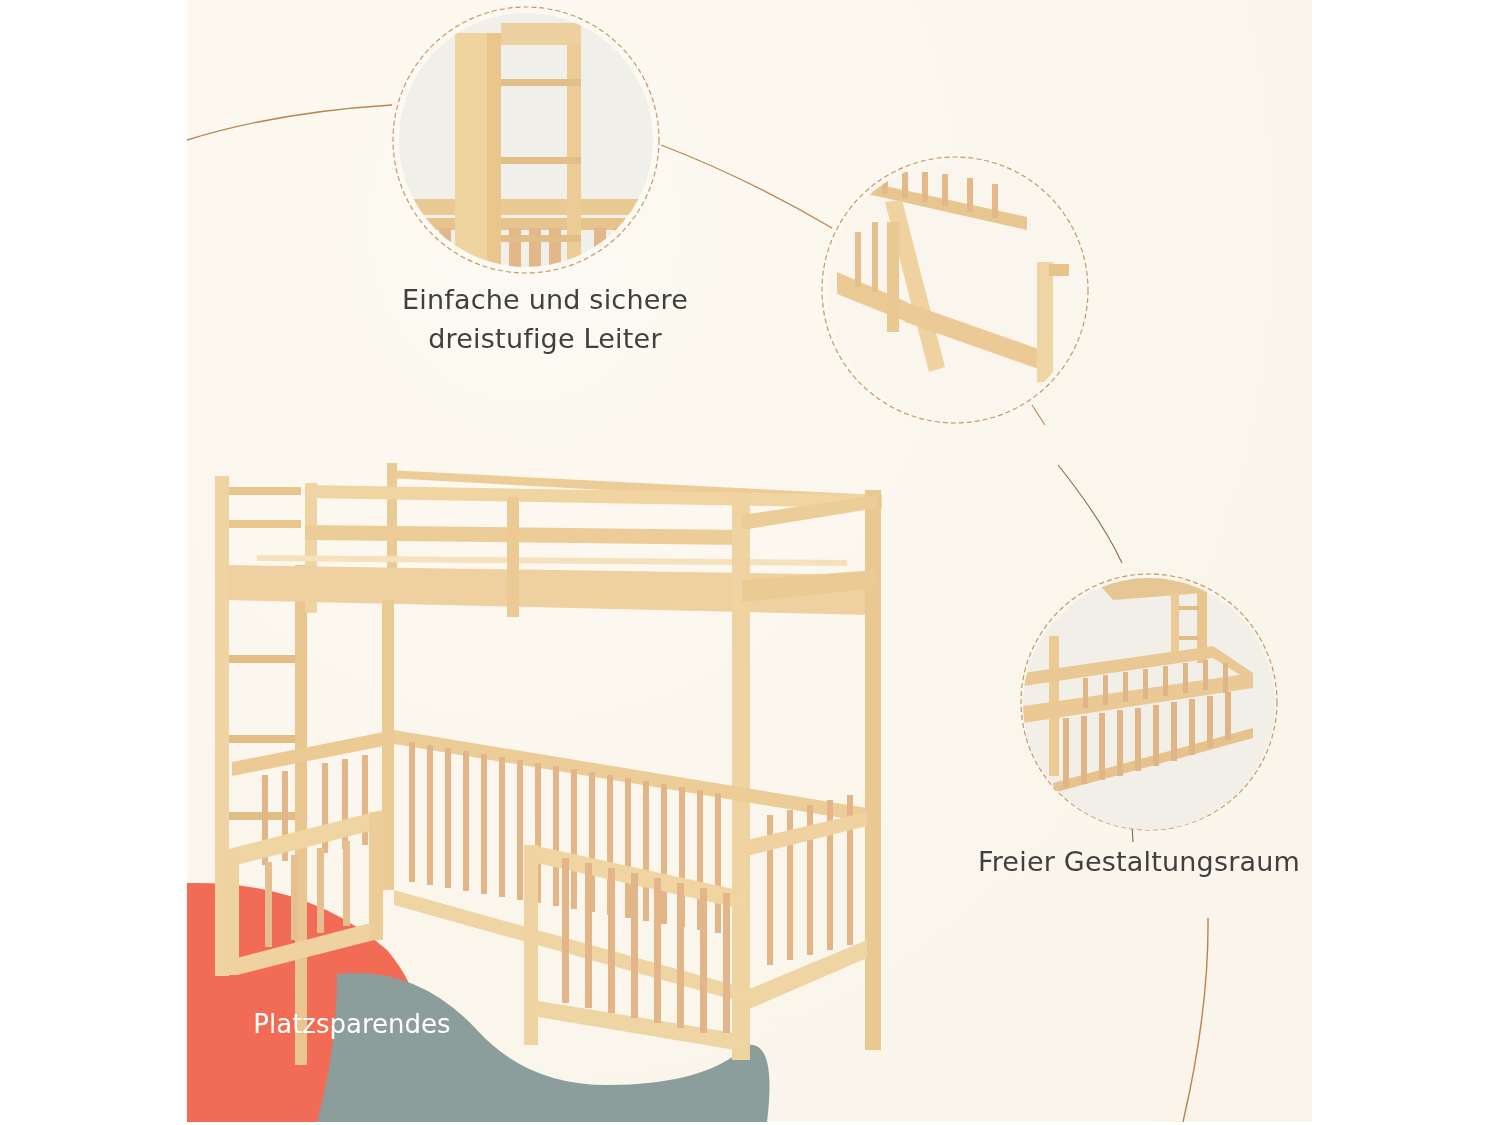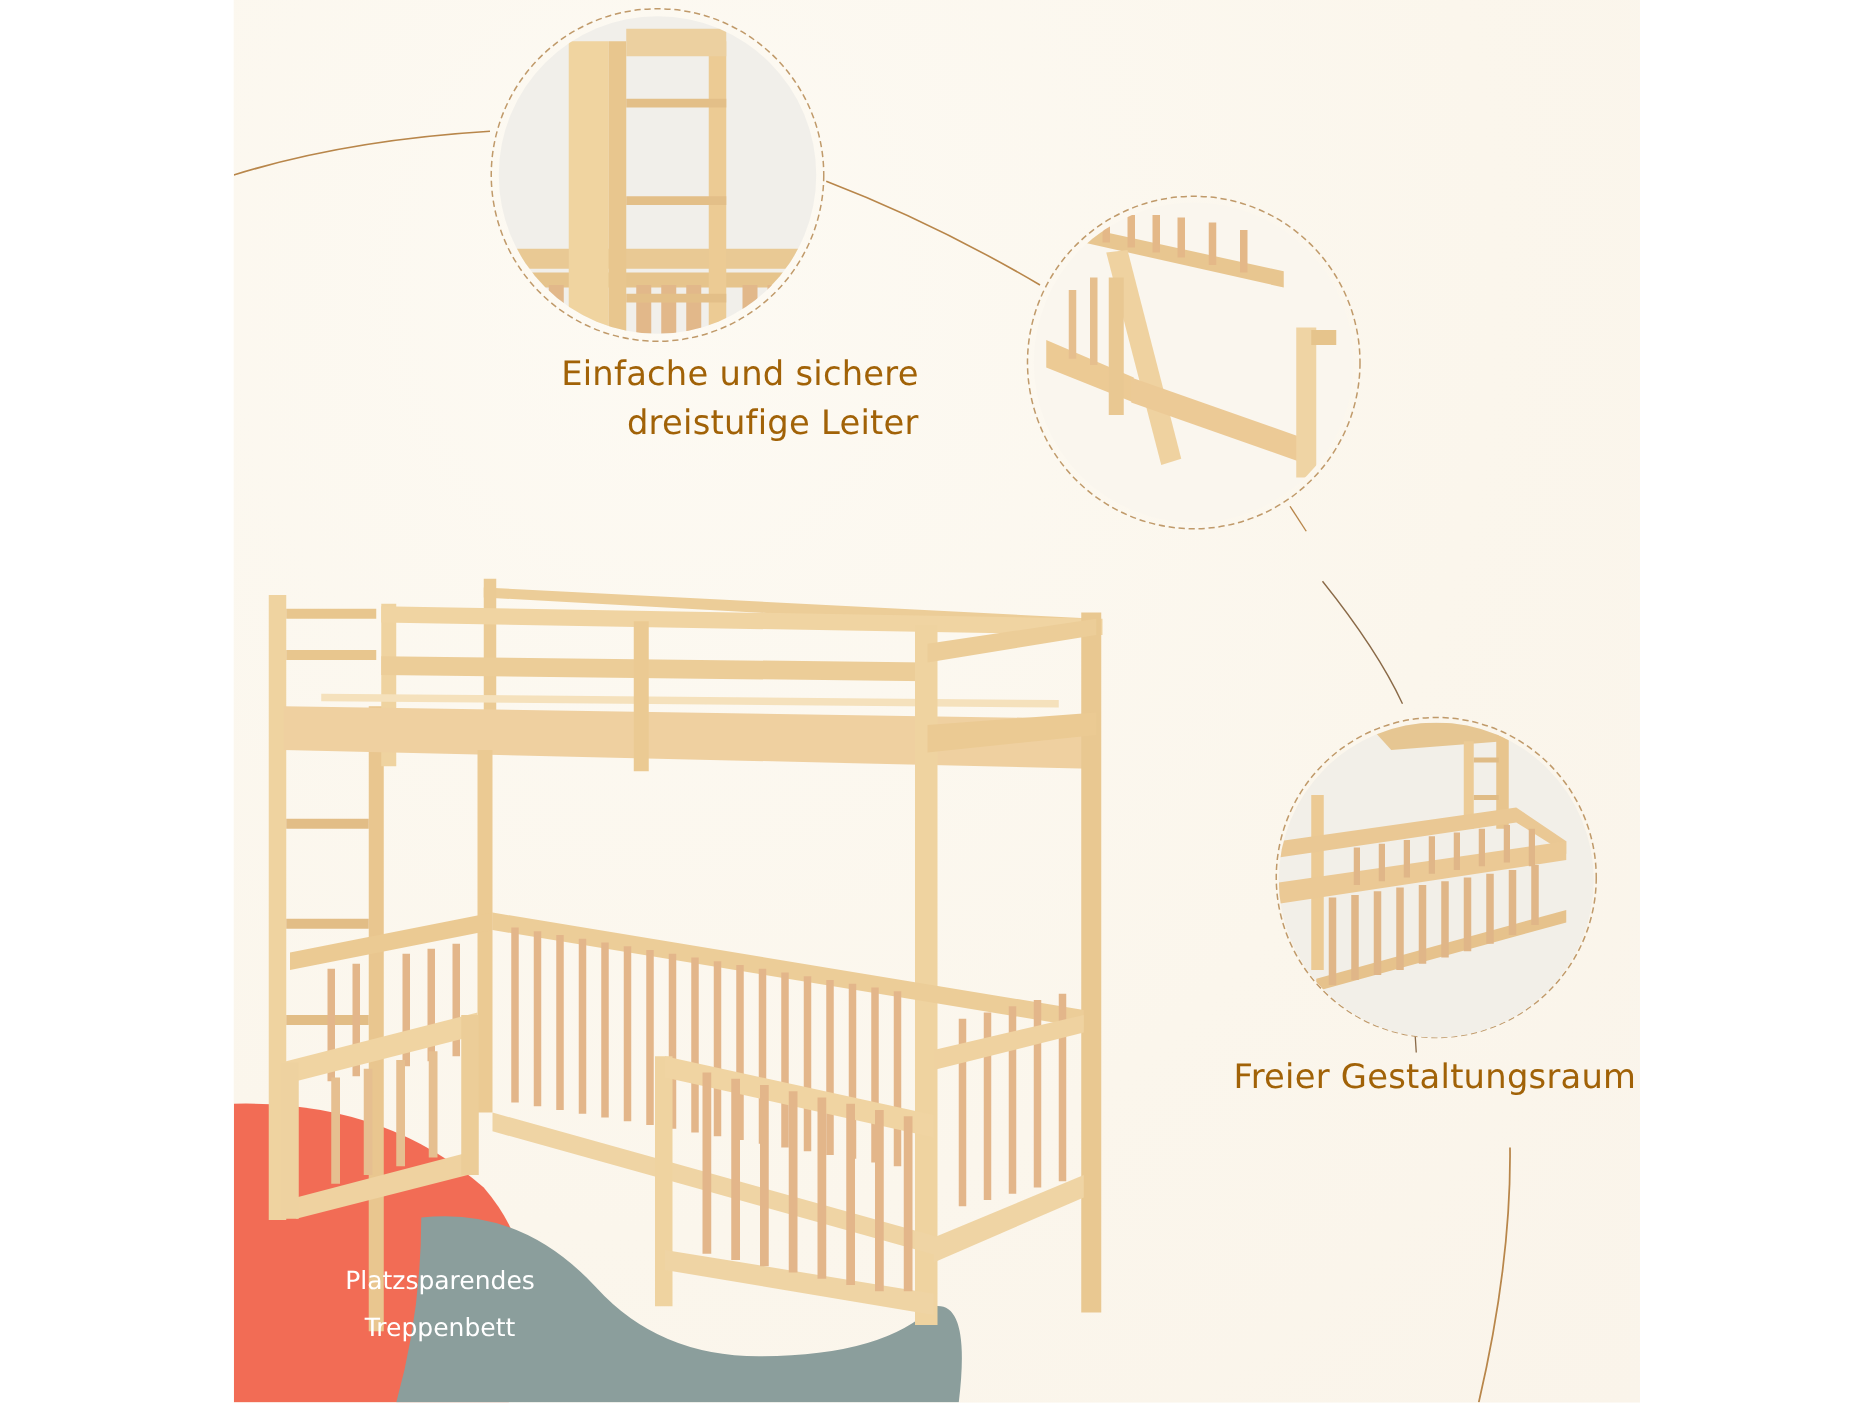--- a/index.html
+++ b/index.html
@@ -1,23 +1,23 @@
 <!DOCTYPE html>
 <html><head>
 <meta charset="utf-8">
 <style>
   html, body { margin:0; padding:0; }
   body { width:1500px; height:1125px; background:#ffffff; position:relative; overflow:hidden; font-family:"DejaVu Sans", sans-serif; }
   .panel { position:absolute; left:187px; top:0; width:1125px; height:1122px; background:#fcf8f0; overflow:hidden; }
   .panel-bg { position:absolute; inset:0; background:
       radial-gradient(ellipse at 30% 20%, #fdfaf3 0%, #fbf6ec 60%, #faf4ea 100%); }
   svg.layer { position:absolute; left:0; top:0; }
-  .caption { position:absolute; color:#a16207; font-size:27px; line-height:39px; text-align:right; letter-spacing:0.2px; font-family:"DejaVu Sans", sans-serif; }
+  .caption { position:absolute; color:#404040; font-size:27px; line-height:39px; text-align:center; letter-spacing:0.2px; font-family:"DejaVu Sans", sans-serif; }
   .caption span { display:block; white-space:nowrap; }
-  .badge-text { position:absolute; color:#ffffff; font-size:20px; line-height:38px; text-align:center; font-family:"DejaVu Sans", sans-serif; }
+  .badge-text { position:absolute; color:#ffffff; font-size:26px; line-height:38px; text-align:center; font-family:"DejaVu Sans", sans-serif; }
   .badge-text span { display:block; white-space:nowrap; }
   .circle { position:absolute; border-radius:50%; overflow:hidden; }
 </style>
 </head>
 <body>
 
 <div class="panel">
   <div class="panel-bg"></div>
 
   <svg class="layer" width="1125" height="1122">
@@ -226,15 +226,14 @@
     <span>dreistufige Leiter</span>
   </div>
 
 
   <div class="caption" style="left:782px; top:842px; width:340px;">
     <span>Freier Gestaltungsraum</span>
   </div>
 
   <div class="badge-text" style="left:40px; top:1005px; width:250px;">
     <span>Platzsparendes</span>
-    <span>Treppenbett</span>
   </div>
 </div>
 
 </body></html>

